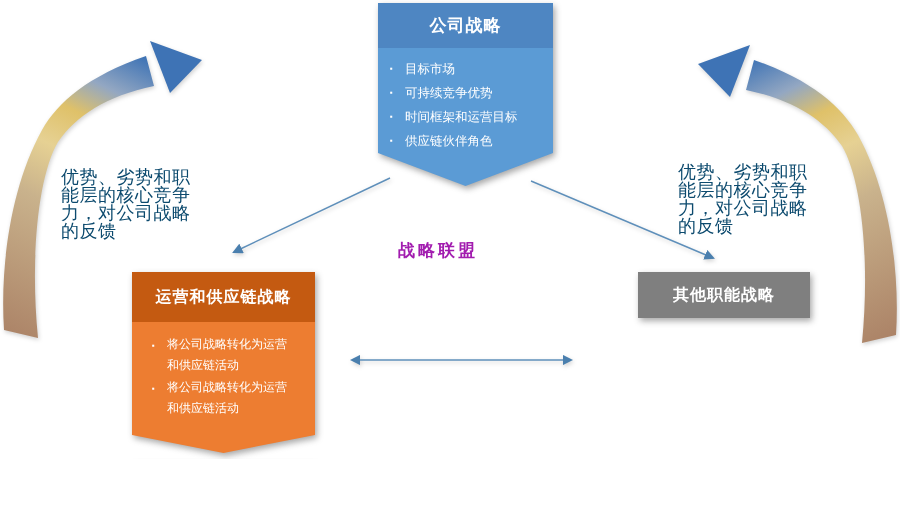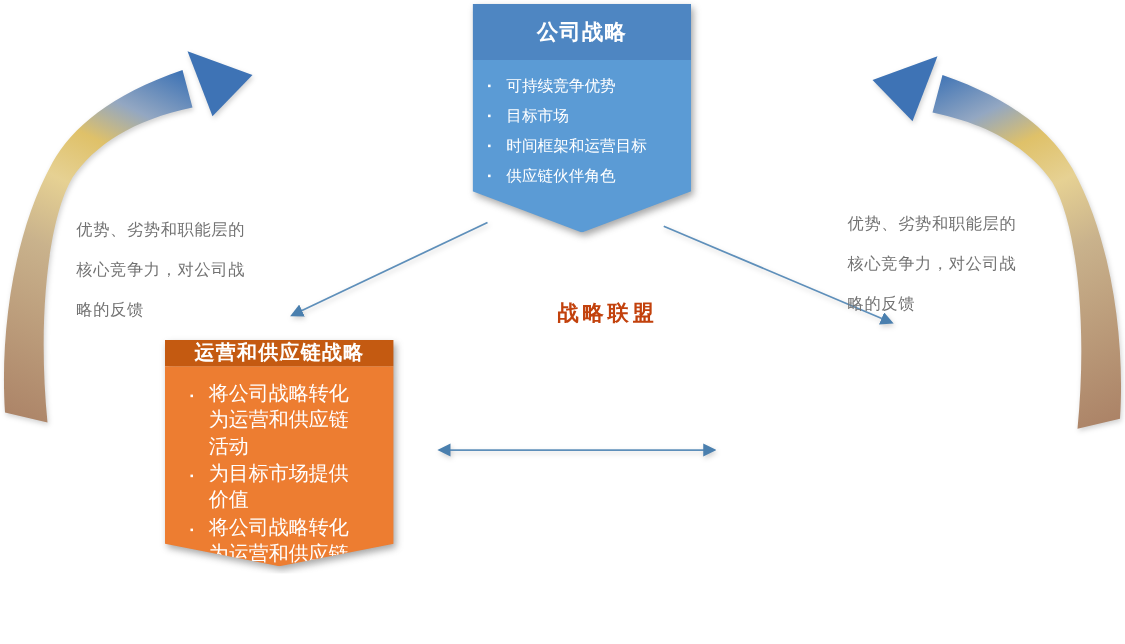--- a/index.html
+++ b/index.html
@@ -23,39 +23,39 @@
   .banner-corporate{left:378px;top:3px;width:175px;height:183px;}
   .banner-corporate .banner-clip{clip-path:polygon(0 0,100% 0,100% calc(100% - 33px),50% 100%,0 calc(100% - 33px));}
   .banner-corporate .banner-header{height:45px;background:#4e86c2;font-size:17px;}
   .banner-corporate .banner-body{background:#5b9bd5;padding:13px 8px 0 12px;}
   .banner-corporate li{font-size:12.5px;line-height:16px;margin-bottom:8px;padding-left:15px;}
 
   .banner-operations{left:132px;top:272px;width:183px;height:181px;}
   .banner-operations .banner-clip{clip-path:polygon(0 0,100% 0,100% calc(100% - 18px),50% 100%,0 calc(100% - 18px));}
   .banner-operations .banner-header{height:50px;background:#c45a11;font-size:16px;}
   .banner-operations .banner-body{background:#ed7d31;padding:12px 26px 0 20px;}
-  .banner-operations li{font-size:16px;line-height:21px;margin-bottom:1px;padding-left:15px;}
+  .banner-operations li{font-size:12px;line-height:21px;margin-bottom:1px;padding-left:15px;}
   .banner-operations li::before{top:1px;}
 
   .banner-functions{left:638px;top:272px;width:172px;height:183px;}
   .banner-functions .banner-clip{clip-path:polygon(0 0,100% 0,100% calc(100% - 18px),50% 100%,0 calc(100% - 18px));}
   .banner-functions .banner-header{height:46px;background:#7f7f7f;font-size:16px;}
   .banner-functions .banner-body{background:#a6a6a6;padding:14px 8px 0 62px;}
   .banner-functions li{font-size:13px;line-height:16px;margin-bottom:6px;padding-left:15px;}
 
   .box-logistics{position:absolute;left:132px;top:463px;width:183px;height:49px;
                  background:#80a55f;display:flex;align-items:center;justify-content:center;
                  color:#404040;font-weight:bold;font-size:14px;letter-spacing:2px;
                  filter:drop-shadow(2px 2px 3px rgba(60,60,60,0.4));}
 
   
-  .alliance{position:absolute;left:398px;top:239px;width:128px;text-align:right;
-            font-size:17px;font-weight:bold;color:#c2410c;letter-spacing:3px;}
-  .feedback{position:absolute;width:142px;color:#737373;font-size:13px;
-            line-height:32px;letter-spacing:0.5px;}
+  .alliance{position:absolute;left:398px;top:239px;width:128px;text-align:left;
+            font-size:17px;font-weight:bold;color:#a21caf;letter-spacing:3px;}
+  .feedback{position:absolute;width:142px;color:#0c4a6e;font-size:18px;
+            line-height:18px;letter-spacing:0.5px;}
   .feedback-left{left:61px;top:168px;}
   .feedback-right{left:678px;top:163px;}
 
   
   .watermark{position:absolute;left:641px;top:452px;display:flex;align-items:center;opacity:0.85;}
   .watermark-icon{margin-right:8px;margin-top:6px;}
   .watermark-text{font-size:26px;font-weight:bold;letter-spacing:1px;color:#e3e3e3;
                   text-shadow:-1px -1px 0 #ffffff,1.5px 1.5px 1px rgba(130,130,130,0.75);
                   white-space:nowrap;}
 </style>
@@ -94,44 +94,44 @@
       <path d="M531,181 L713,258" marker-end="url(#ah)"></path>
       <path d="M352,360 L571,360" marker-start="url(#ah)" marker-end="url(#ah)"></path>
     </g>
   </svg>
 
   <div class="banner banner-corporate">
     <div class="banner-clip">
       <div class="banner-header">公司战略</div>
       <div class="banner-body">
         <ul>
+          <li>目标市场</li>
           <li>可持续竞争优势</li>
-          <li>目标市场</li>
           <li>时间框架和运营目标</li>
           <li>供应链伙伴角色</li>
         </ul>
       </div>
     </div>
   </div>
 
   <div class="banner banner-operations">
     <div class="banner-clip">
       <div class="banner-header">运营和供应链战略</div>
       <div class="banner-body">
         <ul>
           <li>将公司战略转化为运营和供应链活动</li>
-          <li>为目标市场提供价值</li>
           <li>将公司战略转化为运营和供应链活动</li>
         </ul>
       </div>
     </div>
   </div>
 
   <div class="banner banner-functions">
     <div class="banner-clip">
+      <div class="banner-header">其他职能战略</div>
     </div>
   </div>
 
   <div class="box-logistics">
     <span>物流战略</span>
   </div>
 
   <div class="alliance">战略联盟</div>
   <div class="feedback feedback-left">优势、劣势和职能层的核心竞争力，对公司战略的反馈</div>
   <div class="feedback feedback-right">优势、劣势和职能层的核心竞争力，对公司战略的反馈</div>

